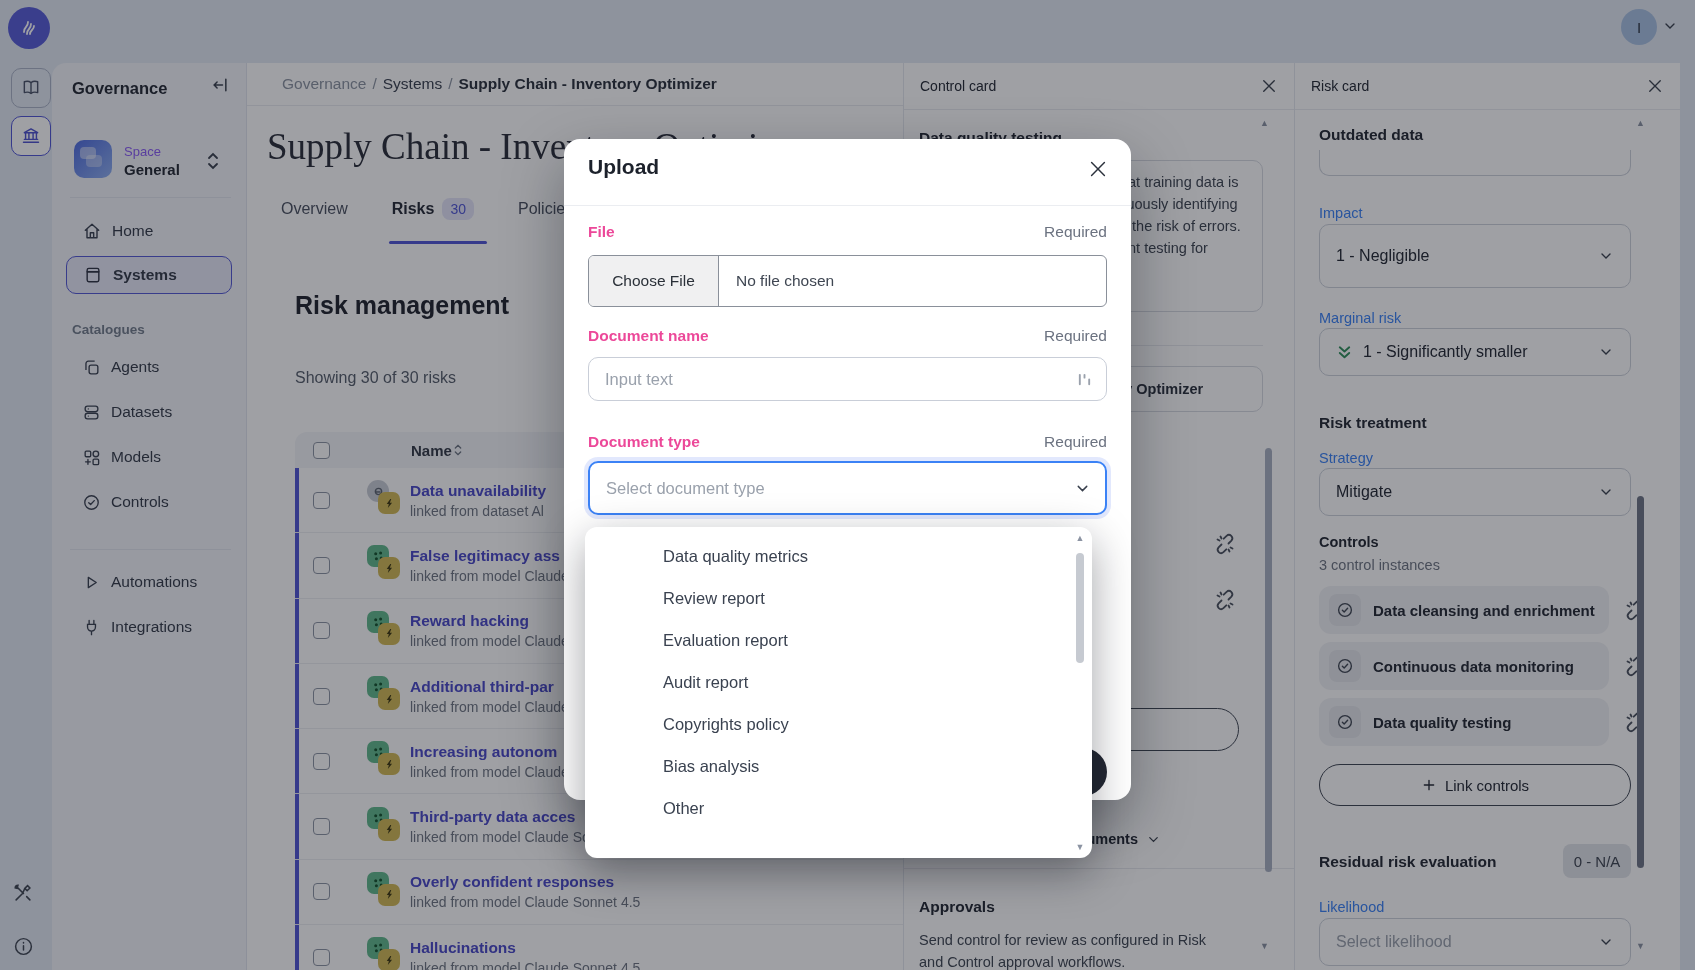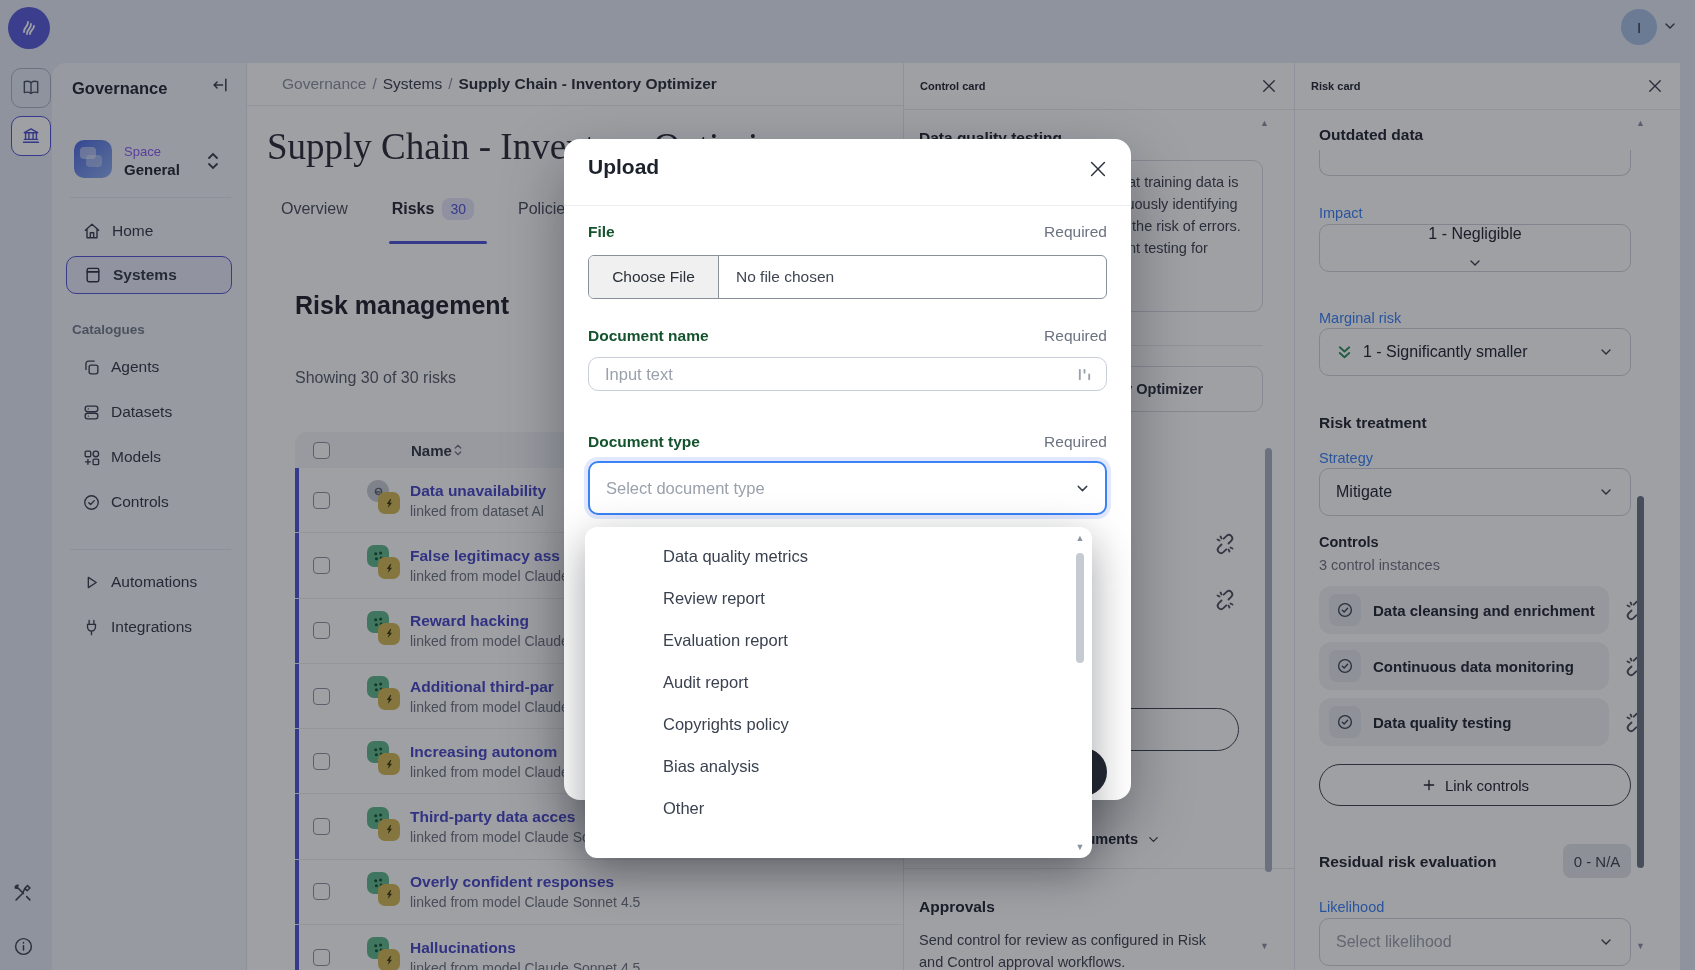--- a/index.html
+++ b/index.html
@@ -50,21 +50,21 @@
   .badges{position:relative;width:34px;height:46px;margin-left:37px;flex:none;}
   .bdg{position:absolute;width:22px;height:22px;border-radius:7px;display:flex;align-items:center;justify-content:center;}
   .bdg.back{left:0;top:3px;} .bdg.front{left:11px;top:15px;background:#d3ba55;}
   .bdg.model{background:#62b98c;} .bdg.dataset{background:#c9cdd5;border-radius:50%;}
   .rtext{margin-left:9px;} .rname{font-size:15.5px;font-weight:700;color:#4a49c8;margin-bottom:3px;white-space:nowrap;}
   .rsub{font-size:14px;color:#6e7582;white-space:nowrap;}
   
   .panel{top:63px;height:907px;background:#fff;border-left:1px solid #e5e8ee;}
   .phead{position:absolute;left:0;top:0;right:0;height:47px;border-bottom:1px solid #e9ebf0;
     display:flex;align-items:center;justify-content:space-between;padding:0 16px;}
-  .phead .t{font-size:11px;font-weight:700;}
+  .phead .t{font-size:14px;font-weight:400;}
   .xbtn{color:#3a414d;}
   .lbl{font-size:14.5px;color:#3b82f6;}
   .hlbl{font-size:15.5px;font-weight:700;color:#232833;}
   .select{border:1px solid #cdd2db;border-radius:10px;background:#fff;display:flex;align-items:center;
     padding:0 16px;font-size:16px;color:#232833;gap:10px;}
   .select .grow{flex:1;} .ph{color:#9aa1ac;}
   .chip3{background:#f1f2f5;border-radius:12px;display:flex;align-items:center;padding:0 10px;gap:12px;}
   .chip3 .ic{width:32px;height:32px;border-radius:8px;background:#e4e6eb;display:flex;align-items:center;justify-content:center;color:#3f4652;}
   .chip3 .cl{font-size:15px;font-weight:700;}
   .pill{border:1.5px solid #3f4652;border-radius:22px;display:flex;align-items:center;justify-content:center;
@@ -74,27 +74,27 @@
   .descbox{border:1px solid #d8dbe2;border-radius:10px;padding:10px 13px;font-size:14.5px;line-height:22px;color:#3f4652;}
   .unlink{color:#4a515e;}
   
   .overlay{left:0;top:0;width:1695px;height:970px;background:rgba(14,18,27,.40);z-index:20;}
   .modal{left:564px;top:139px;width:567px;height:661px;background:#fff;border-radius:16px;z-index:30;
     box-shadow:0 24px 60px rgba(10,14,24,.35);}
   .m-title{left:24px;top:16px;font-size:21px;font-weight:700;color:#1c212b;}
   .m-x{right:22px;top:19px;color:#2c323d;}
   .m-div{left:0;top:66px;width:567px;height:1px;background:#ebedf1;}
   .lrow{left:24px;width:519px;display:flex;justify-content:space-between;align-items:center;}
-  .lrow .l{font-size:15.5px;font-weight:700;color:#14532d;}
+  .lrow .l{font-size:15.5px;font-weight:700;color:#ec4899;}
   .lrow .req{font-size:15.5px;color:#6b7280;}
-  .filectl{left:24px;width:519px;height:44px;border:1px solid #8a909a;border-radius:6px;display:flex;align-items:stretch;overflow:hidden;background:#fff;}
+  .filectl{left:24px;width:519px;height:52px;border:1px solid #8a909a;border-radius:6px;display:flex;align-items:stretch;overflow:hidden;background:#fff;}
   .filebtn{width:130px;background:#f0f0f1;border-right:1px solid #8a909a;display:flex;align-items:center;justify-content:center;
     font-size:15.5px;font-weight:500;color:#2a3038;}
   .filestat{display:flex;align-items:center;padding-left:17px;font-size:15.5px;color:#3f4652;}
-  .input{left:24px;width:519px;height:34px;border:1px solid #c9ced8;border-radius:10px;display:flex;align-items:center;
+  .input{left:24px;width:519px;height:44px;border:1px solid #c9ced8;border-radius:10px;display:flex;align-items:center;
     padding:0 14px 0 16px;font-size:16.5px;}
   .input.focus{border:2px solid #3b82f6;box-shadow:0 0 0 4px rgba(60,102,240,.15);height:54px;}
   .darkbtn{left:421px;top:609px;width:122px;height:48px;border-radius:24px;background:#232833;}
   .popup{left:585px;top:527px;width:507px;height:331px;background:#fff;border-radius:12px;z-index:40;
     box-shadow:0 14px 44px rgba(10,14,24,.38);overflow:hidden;}
   .opt{height:42px;display:flex;align-items:center;padding-left:78px;font-size:16.5px;color:#3a4250;}
   .pscroll{position:absolute;right:6px;top:6px;bottom:6px;width:12px;display:flex;flex-direction:column;align-items:center;}
   .pthumb{width:8px;height:110px;background:#c6cad1;border-radius:4px;margin-top:10px;}
 </style>
 </head>
@@ -482,21 +482,21 @@
   <div class="abs panel" style="left:1294px;width:386px;">
     <div class="phead">
       <span class="t">Risk card</span>
       <svg class="xbtn" width="18" height="18" viewBox="0 0 24 24" fill="none" stroke="currentColor" stroke-width="1.8" stroke-linecap="round">
           <path d="M5 5l14 14M19 5L5 19"></path>
         </svg>
     </div>
     <div class="abs hlbl" style="left:24px;top:63px;">Outdated data</div>
     <div class="abs" style="left:24px;top:87px;width:312px;height:26px;border:1px solid #cdd2db;border-top:none;border-radius:0 0 10px 10px;"></div>
     <div class="abs lbl" style="left:24px;top:142px;">Impact</div>
-    <div class="abs select" style="left:24px;top:161px;width:312px;height:48px;flex-direction:column;">
+    <div class="abs select" style="left:24px;top:161px;width:312px;height:64px;">
       <span class="grow">1 - Negligible</span>
       <svg width="16" height="16" viewBox="0 0 24 24" fill="none" stroke="#39404d" stroke-width="2" stroke-linecap="round">
           <path d="M6 9l6 6 6-6"></path>
         </svg>
     </div>
     <div class="abs lbl" style="left:24px;top:247px;">Marginal risk</div>
     <div class="abs select" style="left:24px;top:265px;width:312px;height:48px;">
       <svg width="17" height="17" viewBox="0 0 18 18" fill="none" stroke="#2f8f5b" stroke-width="2" stroke-linecap="round" stroke-linejoin="round">
           <path d="M4 3.5l5 4.5 5-4.5M4 9.5l5 4.5 5-4.5"></path>
         </svg>

